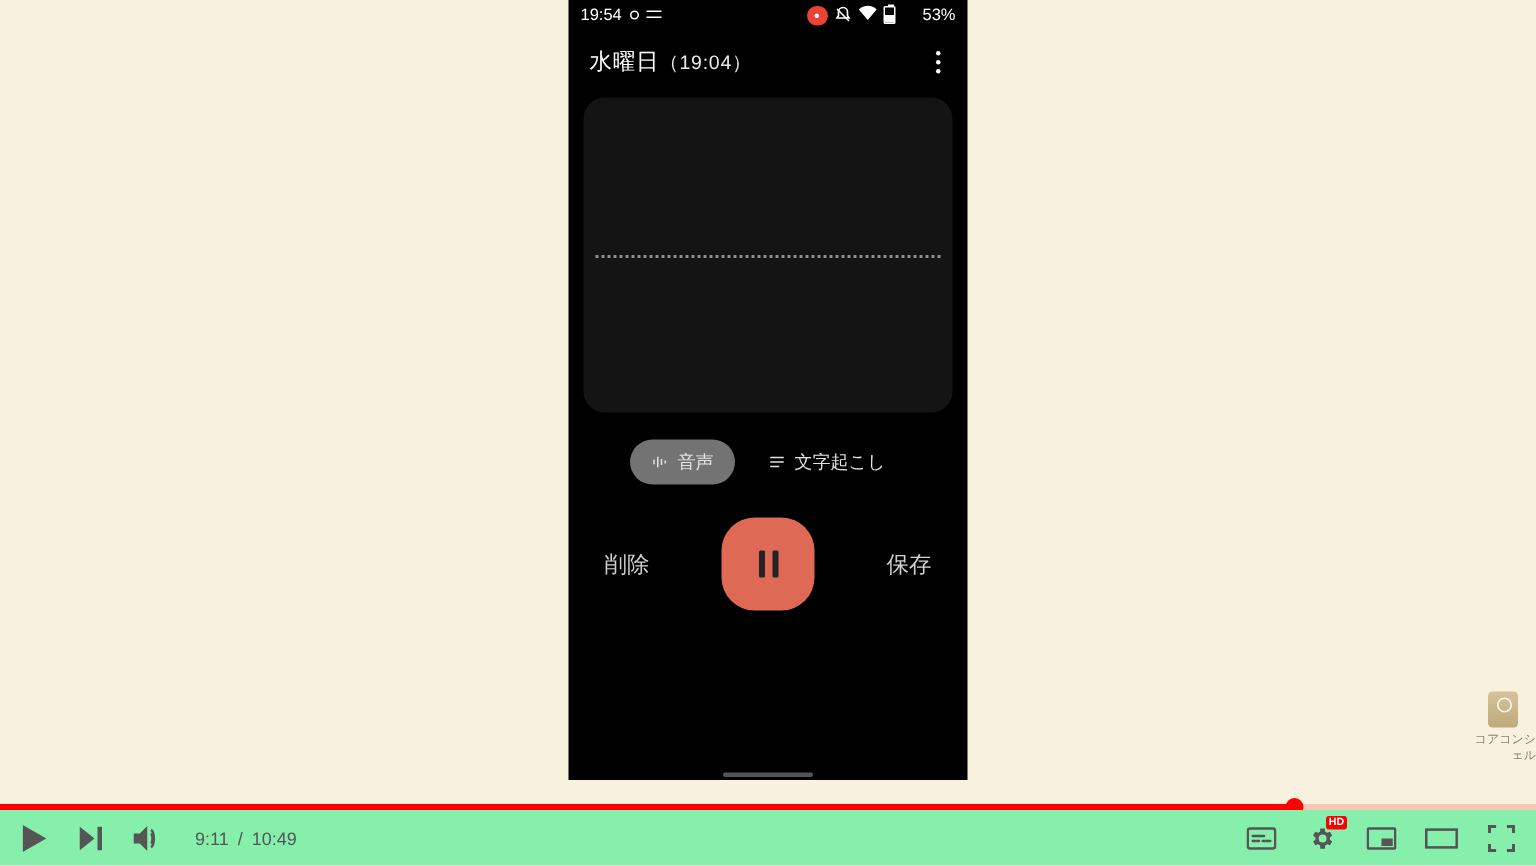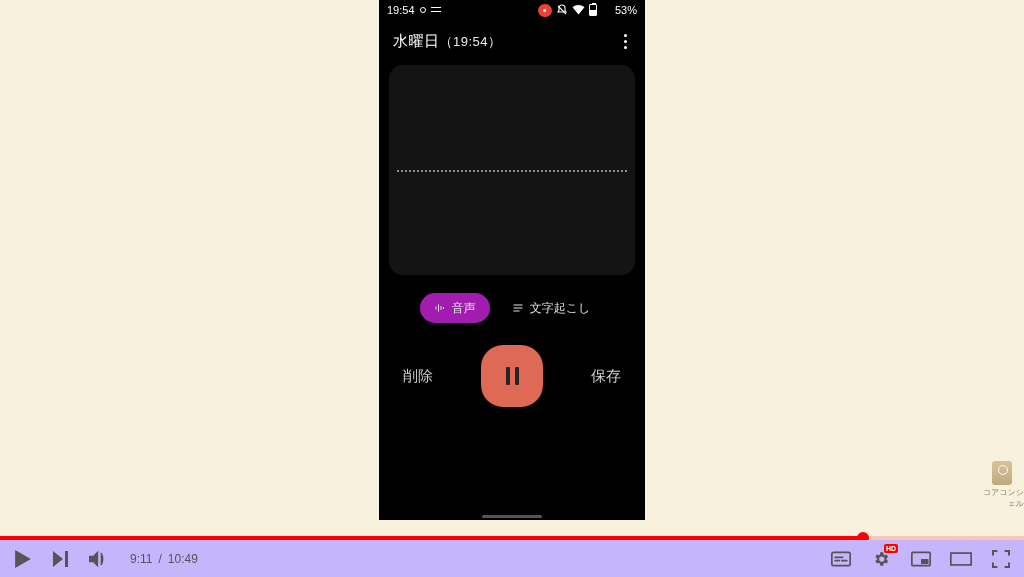--- a/index.html
+++ b/index.html
@@ -26,42 +26,42 @@
   .batt-fill{background:#fff;width:100%;height:53%}
   .title-row{display:flex;align-items:center;padding:10px 14px 6px 14px}
   .title-txt{font-size:15px;font-weight:400;letter-spacing:.5px}
   .title-sub{font-size:13px;opacity:.92}
   .more{margin-left:auto;display:flex;flex-direction:column;gap:3px;padding:4px}
   .more span{width:3px;height:3px;background:#fff;border-radius:50%}
   .wave{margin:6px 10px 0 10px;height:210px;background:#141414;border-radius:14px;position:relative}
   .wave-line{position:absolute;left:8px;right:8px;top:50%;height:0;border-top:2px dotted #8e8e8e}
   .tabs{display:flex;gap:8px;justify-content:center;margin-top:18px}
   .tab{height:30px;border-radius:16px;display:flex;align-items:center;gap:6px;padding:0 14px;font-size:12px;color:#e3e3e3}
-  .tab.active{background:#a21caf}
+  .tab.active{background:#737373}
   .tab svg{width:12px;height:12px}
   .timer{display:flex;align-items:center;justify-content:center;gap:8px;margin-top:22px}
   .timer-dot{width:6px;height:6px;background:#ea4335;border-radius:50%}
   .timer-txt{font-size:22px;font-weight:400;font-variant-numeric:tabular-nums;letter-spacing:.5px}
   .controls{display:flex;align-items:center;justify-content:space-between;padding:0 24px;margin-top:22px}
   .ctrl-txt{font-size:15px;color:#cfcfcf}
   .pause{width:62px;height:62px;background:#de6a55;border-radius:22px;display:flex;align-items:center;justify-content:center;gap:5px}
   .pause span{width:4px;height:18px;background:#252525;border-radius:1px}
   .home{position:absolute;bottom:2px;left:50%;transform:translateX(-50%);width:60px;height:3px;background:#555;border-radius:2px}
 
   
   .watermark{position:absolute;right:0;bottom:68px;width:44px;text-align:right;opacity:.7}
   .wm-ico{width:20px;height:24px;margin:0 auto 2px auto;background:linear-gradient(180deg,#c9b07a,#a88c55);border-radius:3px;position:relative}
   .wm-ico::after{content:"";position:absolute;top:4px;left:6px;width:8px;height:8px;border:1px solid #fff;border-radius:50%}
   .wm-txt{font-size:8px;color:#5e523a}
 
   .progress{position:absolute;left:0;right:0;bottom:37px;height:4px;background:rgba(255,0,0,.18)}
   .progress .played{height:100%;background:#ff0000}
   .progress .dot{position:absolute;top:50%;width:12px;height:12px;background:#ff0000;border-radius:50%;transform:translate(-50%,-50%)}
 
-  .yt-bar{position:absolute;left:0;right:0;bottom:0;height:37px;background:#c4b5fd;display:flex;align-items:center;padding:0 12px;color:#555}
+  .yt-bar{position:absolute;left:0;right:0;bottom:0;height:37px;background:#86efac;display:flex;align-items:center;padding:0 12px;color:#555}
   .yt-left{display:flex;align-items:center;gap:16px}
   .yt-left svg,.yt-right svg{display:block}
   .yt-btn{display:flex;align-items:center;justify-content:center;width:22px;height:22px;cursor:pointer;color:#555}
   .yt-time{font-size:12px;display:flex;align-items:center;gap:6px;margin-left:4px}
   .yt-time .chap{display:flex;align-items:center;gap:2px}
   .yt-time .chev{width:6px;height:6px;border-right:1.8px solid #555;border-top:1.8px solid #555;transform:rotate(45deg)}
   .yt-right{margin-left:auto;display:flex;align-items:center;gap:18px}
   .gear-wrap{position:relative}
   .hd-badge{position:absolute;top:-4px;right:-6px;background:#ff0000;color:#fff;font-size:7px;font-weight:700;padding:0 2px;border-radius:2px;line-height:9px}
 </style>
@@ -92,21 +92,21 @@
         <span class="batt-body">
             <span class="batt-fill"></span>
           </span>
         <span>53%</span>
       </span>
     </div>
   </div>
 
   <div class="title-row">
     <span class="title-txt">
-      <span>水曜日</span><span class="title-sub">（19:54）</span>
+      <span>水曜日</span><span class="title-sub">（19:04）</span>
     </span>
     <div class="more">
         <span></span>
         <span></span>
         <span></span>
       </div>
   </div>
 
   <div class="wave">
     <div class="wave-line"></div>

